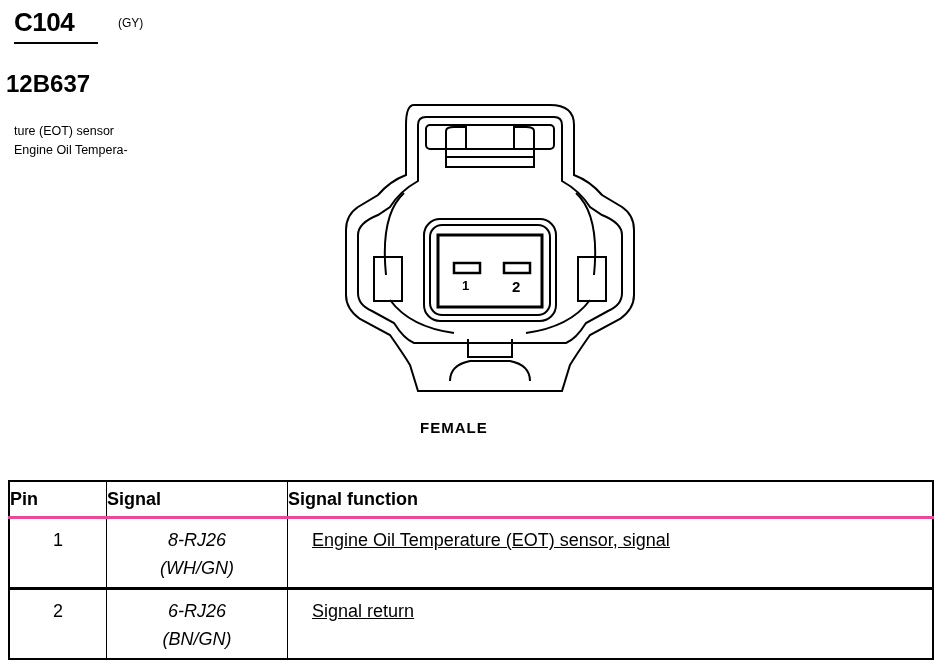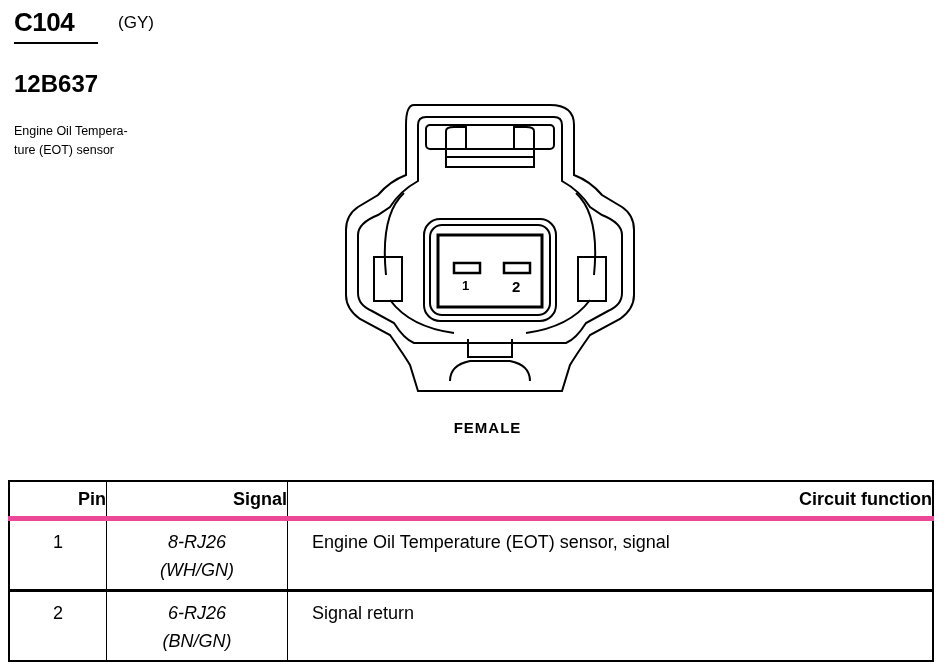--- a/index.html
+++ b/index.html
@@ -29,26 +29,26 @@
       left: 14px;
       top: 42px;
       width: 84px;
       height: 2px;
       background: #000;
     }
     .color-code {
       position: absolute;
       left: 118px;
       top: 16px;
-      font-size: 17px;
+      font-size: 12px;
       line-height: 14px;
     }
     .part-number {
       position: absolute;
-      left: 14px;
+      left: 6px;
       top: 70px;
       font-weight: bold;
       font-size: 24px;
       line-height: 28px;
     }
     .description {
       position: absolute;
       left: 14px;
       top: 122px;
       width: 180px;
@@ -60,72 +60,71 @@
       left: 340px;
       top: 95px;
       width: 300px;
       height: 300px;
     }
     .gender-label {
       position: absolute;
       left: 420px;
       top: 419px;
       width: 135px;
-      text-align: center;
       font-weight: bold;
       font-size: 15px;
       letter-spacing: 1px;
       line-height: 18px;
     }
     table.pin-table {
       position: absolute;
       left: 8px;
       top: 480px;
       width: 926px;
       border-collapse: collapse;
       border: 2px solid #000;
       font-size: 18px;
     }
     .pin-table th {
       font-weight: bold;
       height: 34px;
-      border-bottom: 5px solid #ec4899;
+      border-bottom: 3px solid #ec4899;
       border-right: 1px solid #000;
-      text-align: right;
+      text-align: left;
       padding: 0;
       font-size: 18px;
     }
     .pin-table td {
       border-right: 1px solid #000;
       vertical-align: top;
       padding: 7px 0 0 0;
       line-height: 28px;
       height: 61px;
     }
     .pin-table tr.row-1 td {
       border-bottom: 3px solid #000;
     }
     .pin-table th:last-child, .pin-table td:last-child {
       border-right: none;
     }
     .col-pin { width: 96px; text-align: center; }
     .col-circuit { width: 180px; text-align: center; }
-    .col-function { text-align: left; padding-left: 24px !important; }
+    .col-function { text-align: left; padding-left: 24px !important; text-decoration: underline; }
     .circuit-line { display: block; font-style: italic; }
   </style>
 </head>
 <body>
 
 <div class="connector-id">C104</div>
 <div class="connector-underline"></div>
 <div class="color-code">(GY)</div>
 <div class="part-number">12B637</div>
 <div class="description">
+  <div>ture (EOT) sensor</div>
   <div>Engine Oil Tempera-</div>
-  <div>ture (EOT) sensor</div>
 </div>
 
 <div class="connector-drawing">
   <svg width="300" height="300" viewBox="0 0 300 300" fill="none" stroke="#000" stroke-width="2">
 
     <path d="M74 10 L210 10 Q234 10 234 30 L234 80 Q250 86 262 100 L282 112 Q294 120 294 135 L294 200 Q294 214 280 224 L250 240 Q236 260 230 270 L222 296 L78 296 L70 270 Q64 260 50 240 L20 224 Q6 214 6 200 L6 135 Q6 120 18 112 L38 100 Q50 86 66 80 L66 30 Q66 10 74 10 Z"></path>
 
     <path d="M86 22 L214 22 Q222 22 222 30 L222 86 Q240 96 250 112 L262 120 Q282 128 282 140 L282 198 Q282 210 268 216 L246 228 Q236 244 226 248 L74 248 Q64 244 54 228 L32 216 Q18 210 18 198 L18 140 Q18 128 38 120 L50 112 Q60 96 78 86 L78 30 Q78 22 86 22 Z"></path>
 
     <rect x="86" y="30" width="128" height="24" rx="4"></rect>
@@ -154,21 +153,21 @@
   <span style="position:absolute;left:172px;top:183px;font-size:15px;font-weight:bold;">2</span>
 </div>
 
 <div class="gender-label">FEMALE</div>
 
 <table class="pin-table">
   <thead>
     <tr>
       <th class="col-pin">Pin</th>
       <th class="col-circuit">Signal</th>
-      <th>Circuit function</th>
+      <th>Signal function</th>
     </tr>
   </thead>
   <tbody>
     <tr class="row-1">
       <td class="col-pin">1</td>
       <td class="col-circuit">
         <span class="circuit-line">8-RJ26</span>
         <span class="circuit-line">(WH/GN)</span>
       </td>
       <td class="col-function">Engine Oil Temperature (EOT) sensor, signal</td>

